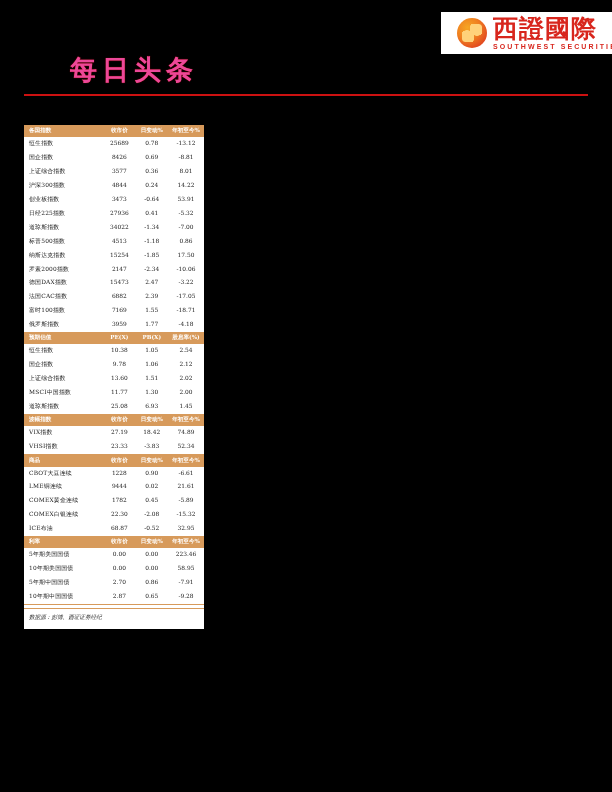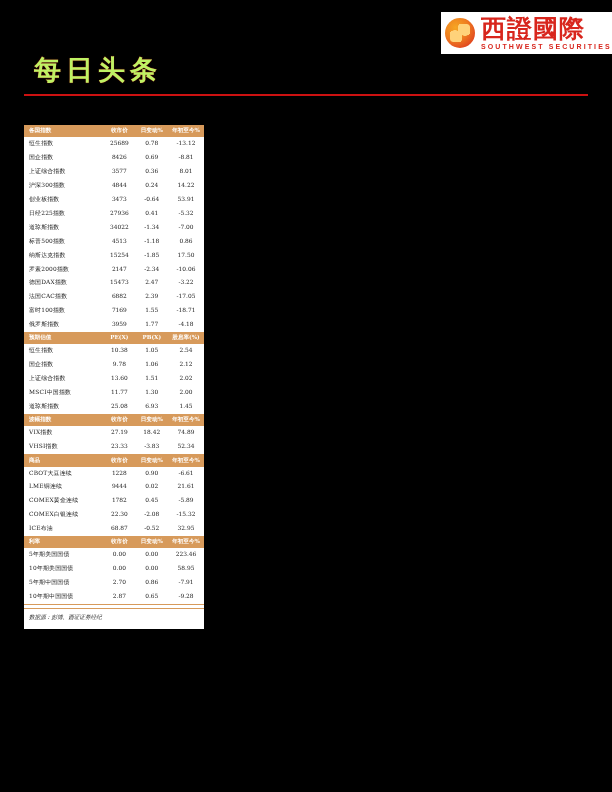--- a/index.html
+++ b/index.html
@@ -11,21 +11,21 @@
     position:relative;
   }
 
   
   .logo-plate{
     position:absolute;
     left:441px; top:12px;
     width:171px; height:42px;
     background:#ffffff;
     display:flex; align-items:center;
-    padding-left:4px;
+    padding-left:16px;
     box-sizing:border-box;
   }
   .logo-mark{
     width:30px;height:30px;border-radius:50%;
     background:radial-gradient(circle at 35% 32%, #f6a623 0%, #ef7f20 42%, #d9241f 100%);
     position:relative; flex:0 0 auto;
     margin-right:6px;
   }
   .logo-mark::before{
     content:"";position:absolute;left:5px;top:6px;width:20px;height:18px;
@@ -49,25 +49,26 @@
   }
   .logo-en{
     font-size:7px;font-weight:bold;color:#d8261d;letter-spacing:2.1px;
     margin-top:2px;white-space:nowrap;
   }
 
   
   .title-block{position:absolute;left:0;top:52px;width:612px;}
   .page-title{
     font-family:"DejaVu Serif", serif;
-    font-size:27px;font-weight:bold;color:#bef264;
+    font-size:27px;font-weight:bold;color:#ec4899;
     letter-spacing:5px;
-    padding-left:34px;
+    padding-left:52px;
     line-height:1.35;
     text-shadow:0 0 1px #cc1111;
+    margin-left:18px;
   }
   .title-rule{
     margin:6px 0 0 24px;width:564px;height:1.5px;background:#cc1111;
   }
 
   
   .table-card{
     position:absolute;left:24px;top:125px;
     width:180px;
     background:#ffffff;

